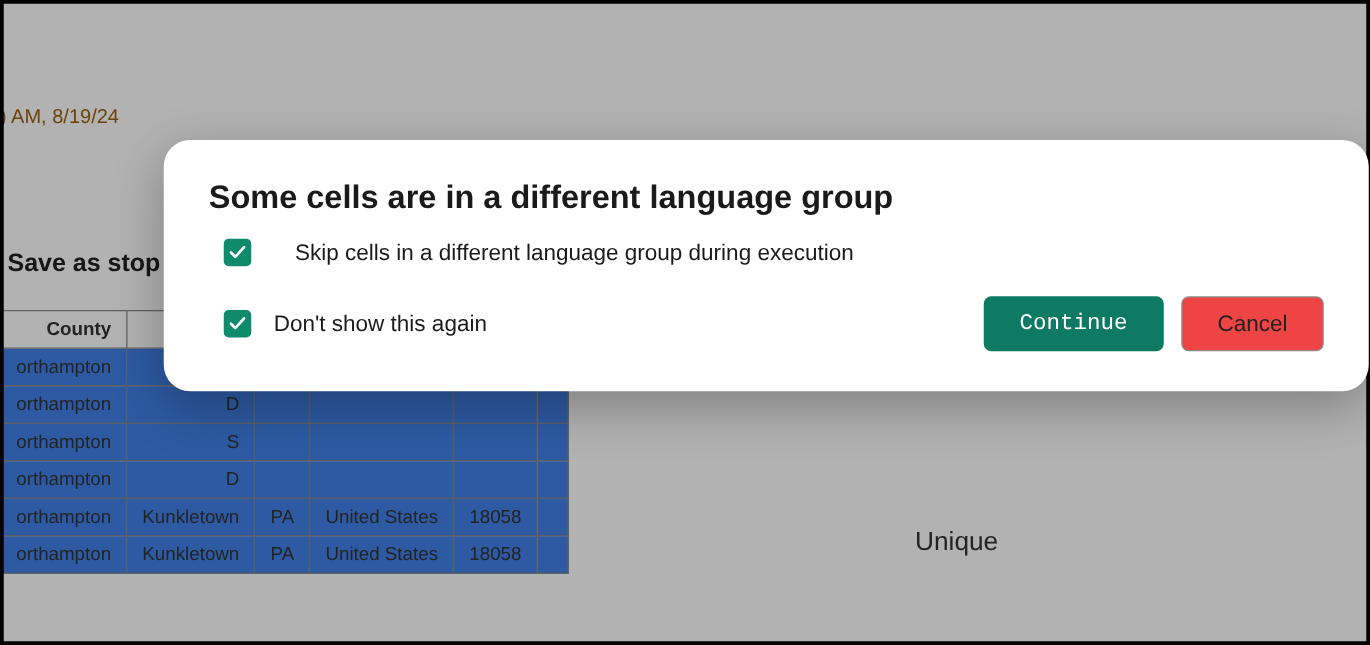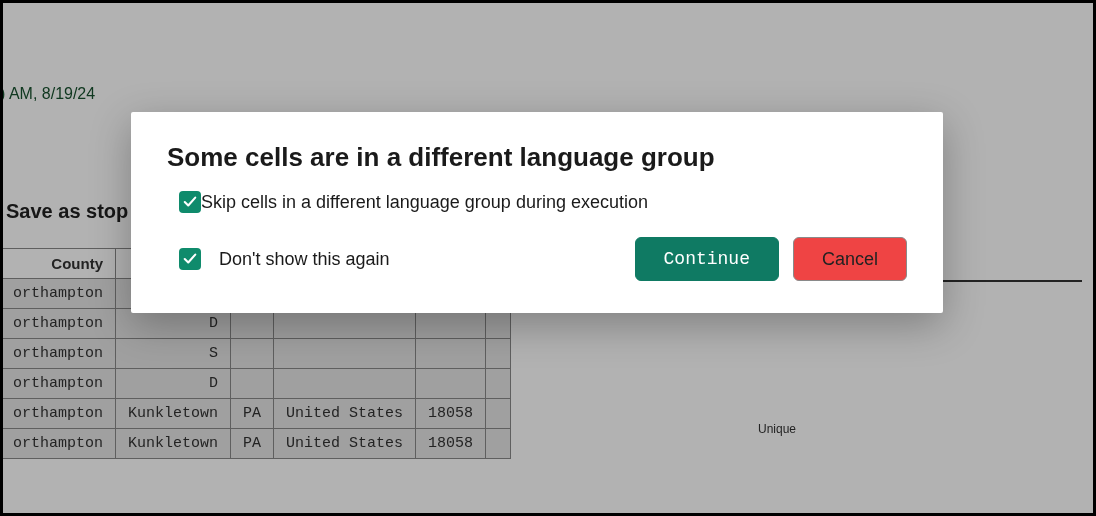--- a/index.html
+++ b/index.html
@@ -11,64 +11,64 @@
     position: absolute; inset: 0; background: #fff;
     filter: grayscale(0.1);
   }
   .bg::after {
     content: "";
     position: absolute; inset: 0;
     background: rgba(0,0,0,0.30);
     pointer-events: none;
   }
   .bg-inner { position: relative; width: 100%; height: 100%; padding-top: 80px; }
-  .timestamp { position: absolute; left: 0; top: 85px; font-size: 16px; color: #14532d; }
+  .timestamp { position: absolute; left: 0; top: 85px; font-size: 16px; color: #a16207; }
   .save-as { position: absolute; left: 6px; top: 200px; font-size: 20px; font-weight: 600; color: #222; }
   .bg-table {
     position: absolute; left: 0; top: 248px; border-collapse: collapse;
     font-size: 15px; color: #333;
   }
   .bg-table th, .bg-table td {
     border: 1px solid #888; padding: 6px 12px; text-align: right;
     white-space: nowrap; height: 23px;
   }
   .bg-table th { font-weight: 600; background: #fff; font-size:15px;}
-  .bg-table td { background: #e5e5e5; font-family: Liberation Mono, monospace; }
+  .bg-table td { background: #3b82f6; }
   .bg-right {
     position: absolute; right: 14px; top: 280px; width: 350px;
     border-top: 2px solid #333;
   }
-  .bg-right-label { margin-top: 140px; font-size:12px; color:#333;margin-left:26px;}
+  .bg-right-label { margin-top: 140px; font-size:21px; color:#333;}
 
   
   .frame {
     position: absolute; inset: 0; border: 3px solid #000; pointer-events:none;
   }
 
   
   .dialog {
     position: absolute;
     left: 131px; top: 112px;
-    width: 812px;
+    width: 964px;
     background: #fff;
-    border-radius: 2px;
+    border-radius: 21px;
     box-shadow: 0 12px 40px rgba(0,0,0,0.28);
     padding: 30px 36px 32px 36px;
     z-index: 10;
   }
   .dialog-title {
     font-size: 26px; font-weight: 600; color: #1a1a1a;
     margin-bottom: 18px;
   }
   .dialog-body {
     font-size: 18px; line-height: 1.5; color: #1a1a1a;
     margin-bottom: 26px;
   }
   .check-row {
-    display: flex; align-items: center; gap: 0;
+    display: flex; align-items: center; gap: 35px;
     margin-left: 12px; margin-bottom: 20px;
   }
   .checkbox {
     width: 22px; height: 22px; border-radius: 4px;
     background: #0f8b6c; display: flex; align-items:center; justify-content:center;
     flex-shrink: 0; cursor: pointer;
   }
   .checkbox svg { width: 14px; height: 14px; }
   .check-label { font-size: 18px; color: #1a1a1a; }
 

